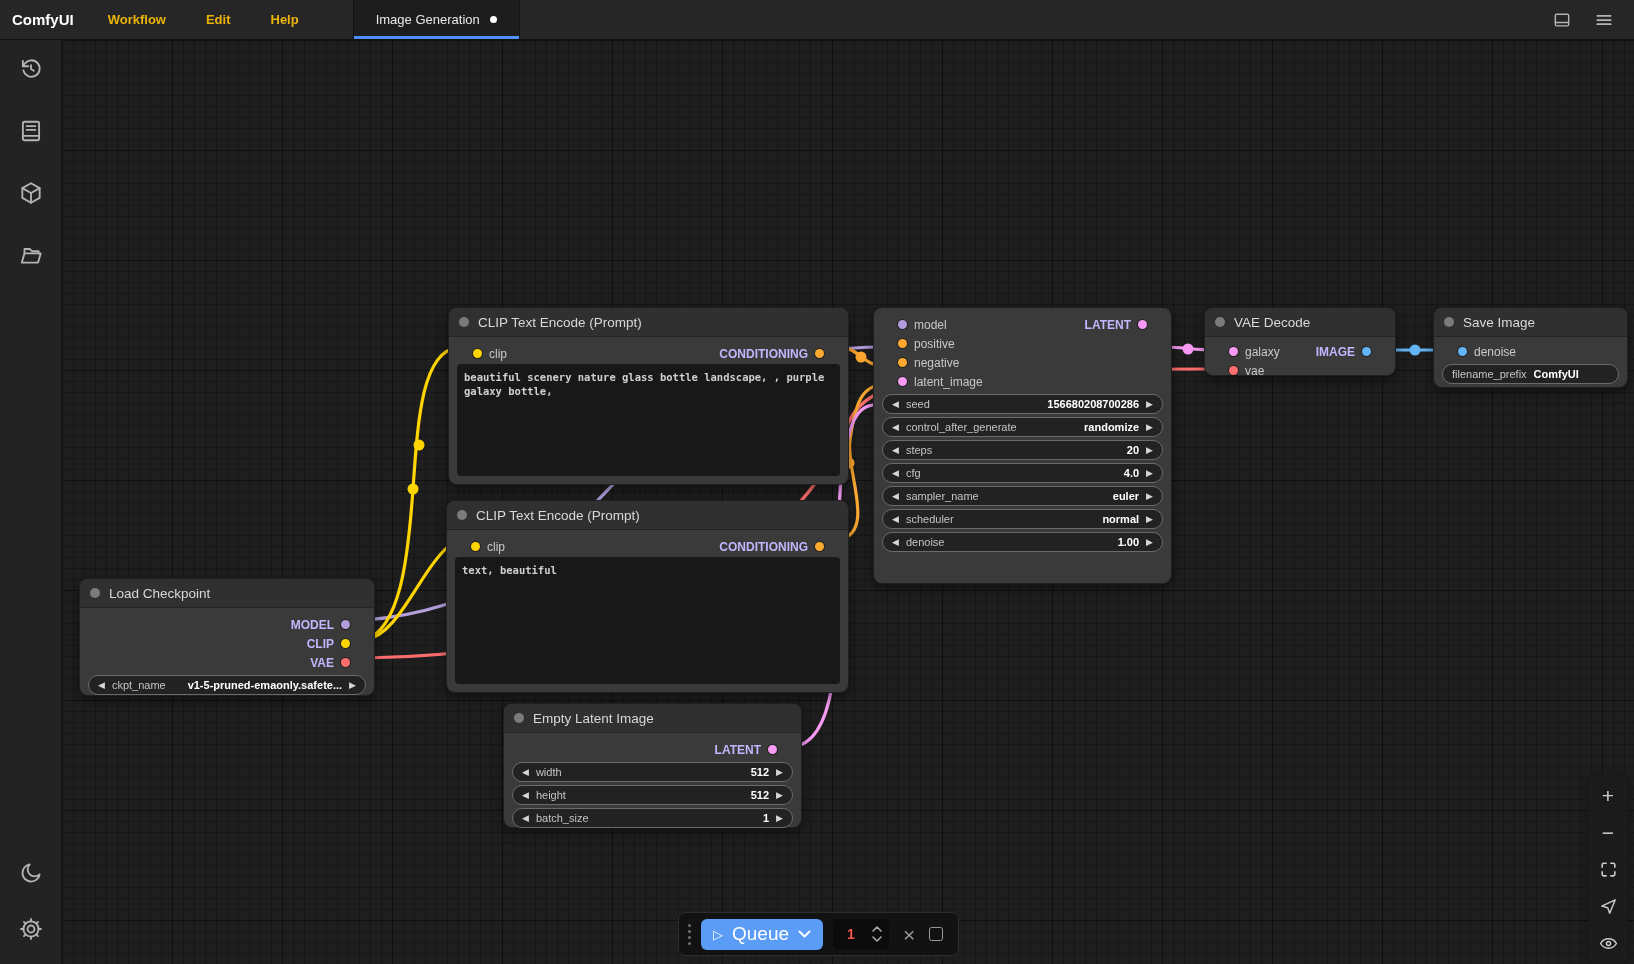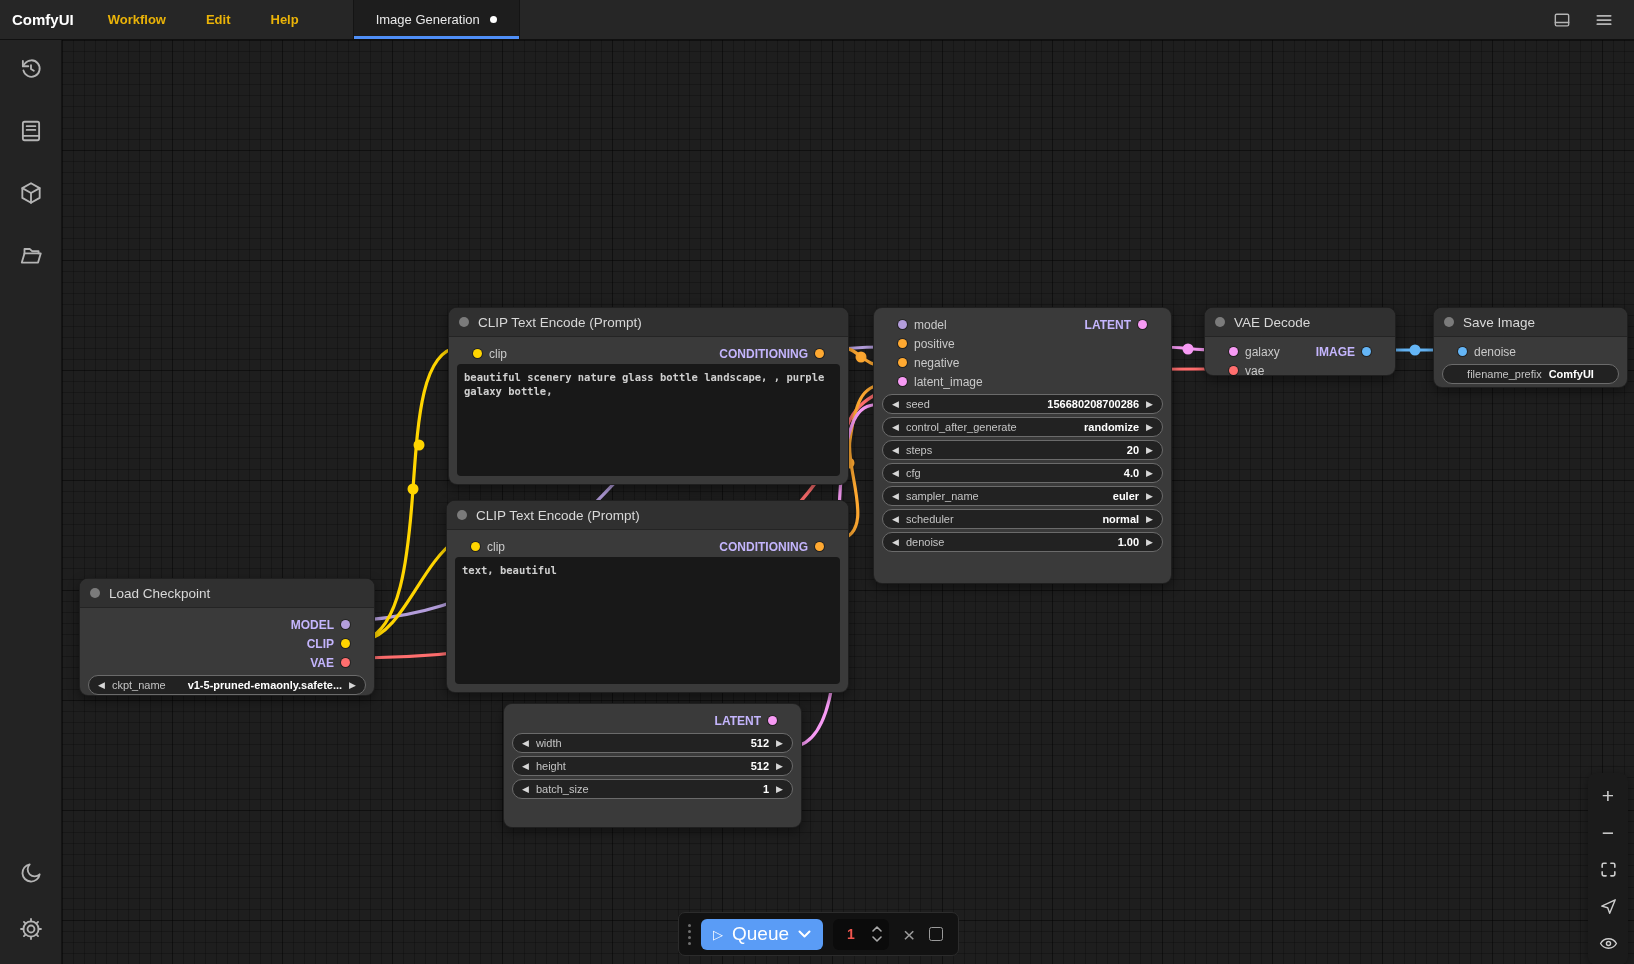--- a/index.html
+++ b/index.html
@@ -62,21 +62,21 @@
   .dot{width:9px;height:9px;border-radius:50%;flex:none;box-shadow:0 0 0 1px rgba(0,0,0,.4);}
   .d-model{background:#b39ddb}.d-clip{background:#ffd500}.d-vae{background:#ff6e6e}
   .d-cond{background:#ffa931}.d-latent{background:#f79af4}.d-image{background:#64b5f6}
 
   .widget{height:20px;margin:3px 8px 0 8px;background:#222;border:1px solid #6b6b6b;
     border-radius:10px;display:flex;align-items:center;padding:0 9px;gap:7px;
     font-size:11px;color:#c4c4c4;}
   .warrow{font-size:9px;color:#d6d6d6;line-height:1;flex:none;}
   .wname{white-space:nowrap;overflow:hidden;}
   .wvalue{margin-left:auto;color:#fff;font-weight:bold;white-space:nowrap;}
-  .widget.center{justify-content:center;}
+  .widget.center{justify-content:flex-start;}
   .widget.center .wvalue{margin-left:0;}
 
   .prompt-text{position:absolute;left:8px;right:8px;background:#181818;border-radius:4px;
     font-family:"DejaVu Sans Mono",monospace;font-size:10.5px;font-weight:bold;color:#cfcfcf;
     padding:6px 7px;white-space:pre-wrap;line-height:1.35;}
 
   
   #queuebar{position:absolute;left:678px;top:912px;width:281px;height:44px;background:#121212;
     border:1px solid #2c2c2c;border-radius:7px;display:flex;align-items:center;gap:10px;
     padding:0 10px 0 8px;z-index:20;}
@@ -269,20 +269,24 @@
         <span class="slot out">
             <span class="slot-label">CONDITIONING</span>
             <span class="dot d-cond"></span>
           </span>
       </div>
     </div>
     <div class="prompt-text" style="top:56px;bottom:8px">text, beautiful</div>
   </div>
 
   <div class="node" style="left:503px;top:703px;width:299px;height:125px">
+    <div class="node-title">
+      <span class="collapse-dot"></span>
+      <span class="title-text">Empty Latent Image</span>
+    </div>
     <div class="node-body">
       <div class="srow">
           <span></span>
           <span class="slot out">
             <span class="slot-label">LATENT</span>
             <span class="dot d-latent"></span>
           </span>
         </div>
       <div class="widget">
         <span class="warrow">◀</span>

